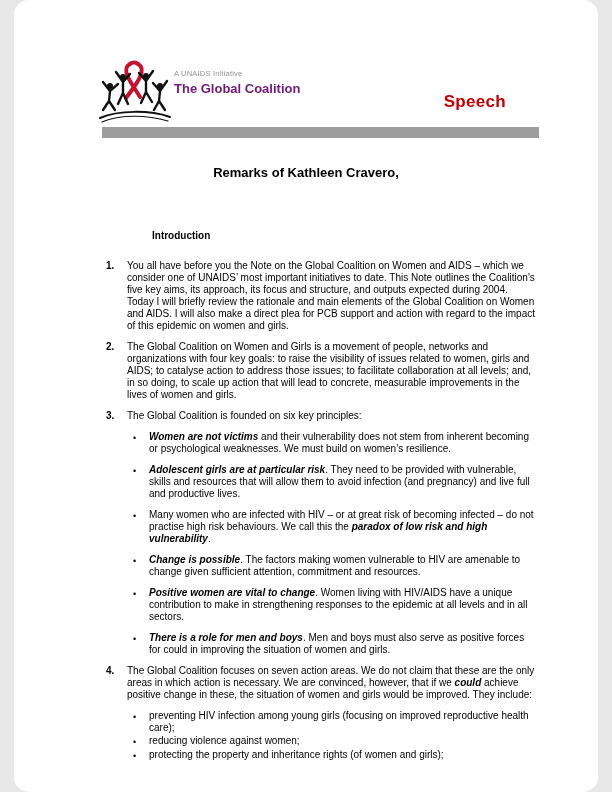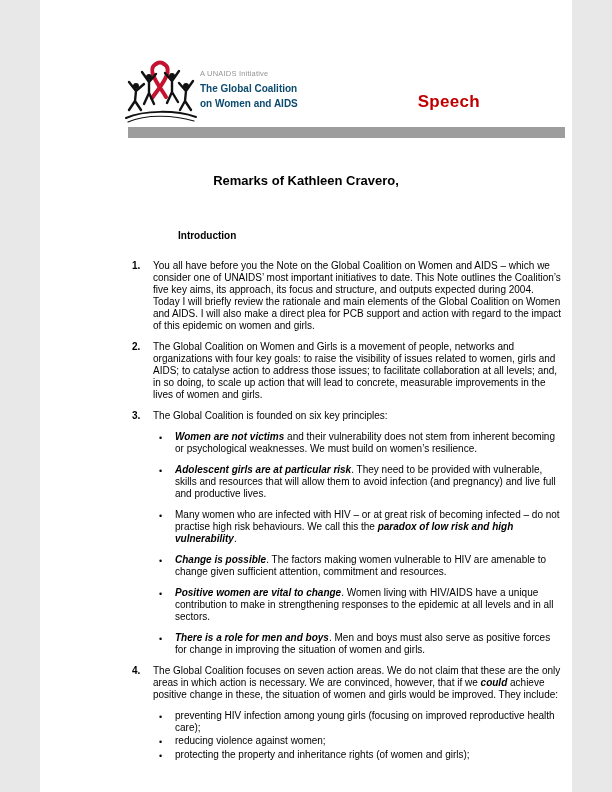--- a/index.html
+++ b/index.html
@@ -1,37 +1,38 @@
 <!DOCTYPE html>
 <html><head>
 <meta charset="utf-8">
 <style>
   html,body{margin:0;padding:0;background:#e8e8e8;}
   .page{
     position:relative;
-    width:532px;height:792px;
+    width:584px;height:792px;
     margin:0 auto;
     background:#ffffff;
     overflow:hidden;
     font-family:"Liberation Sans", sans-serif;
     color:#000;
+    border-radius:15px;
   }
   
   .logo-art{position:absolute;left:84px;top:60px;width:74px;height:68px;}
   .logo-text{position:absolute;left:160px;top:70px;line-height:1;}
   .logo-tagline{font-size:7.5px;color:#949494;letter-spacing:.2px;margin-bottom:3px;}
-  .logo-name{font-size:10px;font-weight:bold;color:#0c4a6e;line-height:15px;}
+  .logo-name{font-size:13px;font-weight:bold;color:#701a75;line-height:15px;}
   .doc-type{
     position:absolute;right:92px;top:92px;
     font-size:17px;font-weight:bold;color:#c00000;letter-spacing:.3px;
   }
   .header-rule{position:absolute;left:88px;top:127px;width:437px;height:11px;background:#9d9d9d;}
   
   .title-block{position:absolute;left:0;right:0;top:164px;text-align:center;line-height:17px;font-size:13px;}
-  .title-bold{font-weight:bold;margin-top:8px;}
+  .title-bold{font-weight:bold;}
   
   .doc-body{
     position:absolute;left:92px;top:230px;width:429px;
     font-size:10px;line-height:12px;
   }
   .block{margin:0 0 9px 0;}
   .heading{font-weight:bold;}
   .doc-body > .heading:first-child{margin-bottom:18px;padding-left:46px;}
   .num{display:flex;}
   .num .marker{flex:0 0 21px;font-weight:bold;}
@@ -69,21 +70,20 @@
       <path d="M41,13 L48,21 L55,11 M48,21 L48,32 M48,32 L43,43 M48,32 L54,42" fill="none"></path>
 
       <circle cx="62" cy="26" r="3" stroke="none"></circle>
       <path d="M55,23 L62,31 L69,21 M62,31 L61,41 M61,41 L56,50 M61,41 L67,50" fill="none"></path>
     </g>
   </svg>
 
   <div class="logo-text">
     <div class="logo-tagline">A UNAIDS Initiative</div>
     <div class="logo-name">The Global Coalition</div>
-    <div class="logo-name">on Women and AIDS</div>
   </div>
 
   <div class="doc-type" style="color: rgb(192, 0, 0);">Speech</div>
 
   <div class="header-rule" style="background: rgb(157, 157, 157);"></div>
 
   <div class="title-block">
     <div class="title-bold">Remarks of Kathleen Cravero,</div>
   </div>
 
@@ -116,21 +116,21 @@
       <div class="block bullet">
         <span class="marker">•</span>
         <span class="runs"><span class="r-bi">Change is possible</span><span>. The factors making women vulnerable to HIV are amenable to change given sufficient attention, commitment and resources.</span></span>
       </div>
       <div class="block bullet">
         <span class="marker">•</span>
         <span class="runs"><span class="r-bi">Positive women are vital to change</span><span>. Women living with HIV/AIDS have a unique contribution to make in strengthening responses to the epidemic at all levels and in all sectors.</span></span>
       </div>
       <div class="block bullet">
         <span class="marker">•</span>
-        <span class="runs"><span class="r-bi">There is a role for men and boys</span><span>. Men and boys must also serve as positive forces for change in improving the situation of women and girls.</span></span>
+        <span class="runs"><span class="r-bi">There is a role for men and boys</span><span>. Men and boys must also serve as positive forces for could in improving the situation of women and girls.</span></span>
       </div>
       <div class="block num">
         <span class="marker">4.</span>
         <span class="runs"><span>The Global Coalition focuses on seven action areas.  We do not claim that these are the only areas in which action is necessary. We are convinced, however, that if we </span><span class="r-bi">could</span><span> achieve positive change in these, the situation of women and girls would be improved.  They include:</span></span>
       </div>
       <div class="block subbullet">
         <span class="marker">•</span>
         <span class="runs"><span>preventing HIV infection among young girls (focusing on improved reproductive health care);</span></span>
       </div>
       <div class="block subbullet">

